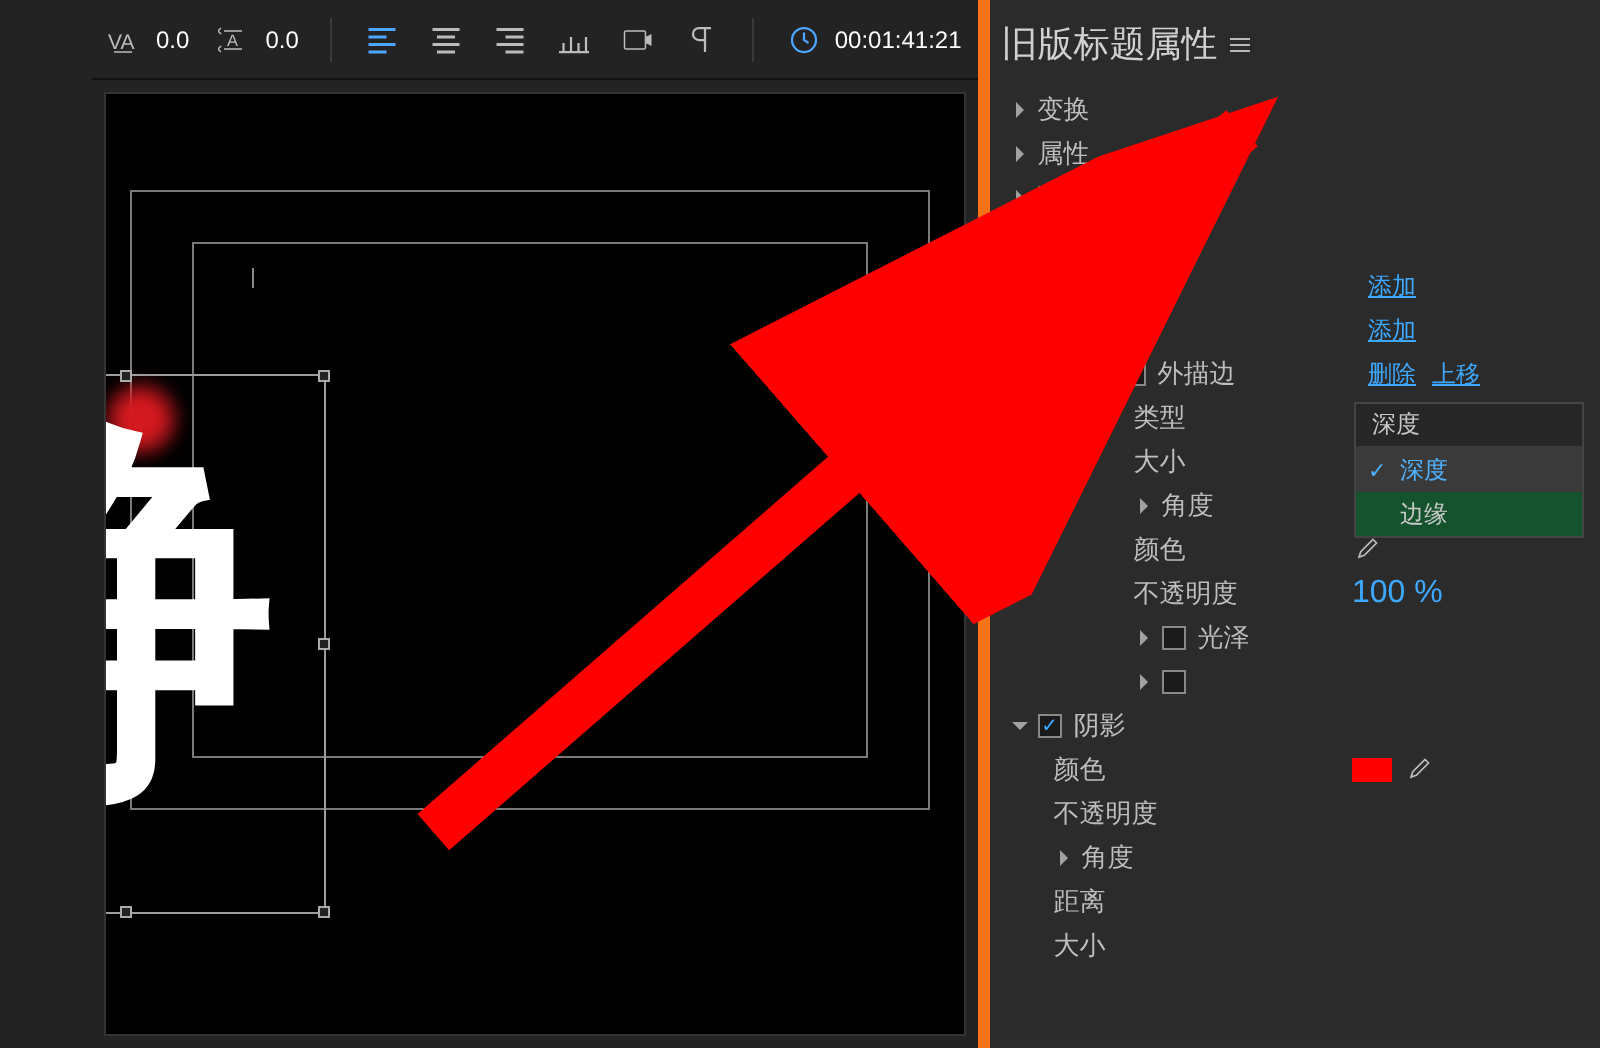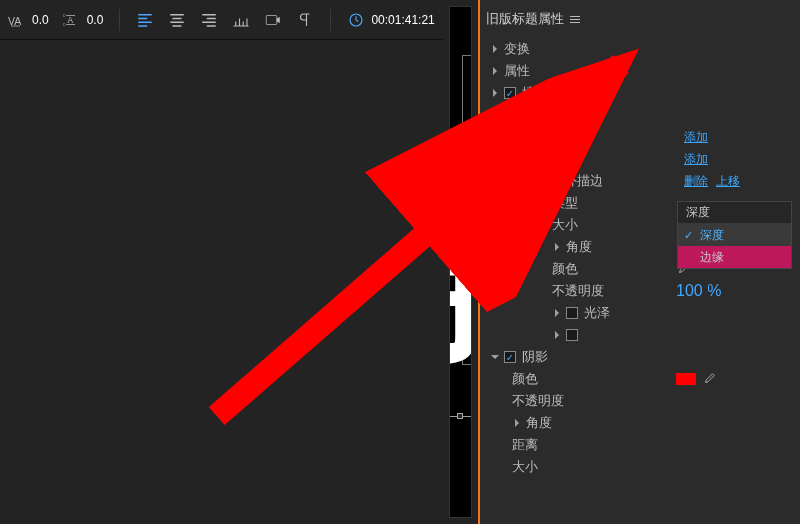--- a/index.html
+++ b/index.html
@@ -1,47 +1,47 @@
 <!DOCTYPE html>
 <html><head>
 <meta charset="utf-8">
 <style>
 * { margin: 0; padding: 0; box-sizing: border-box; font-family: "Microsoft YaHei", sans-serif; }
 body { background: #232323; color: #a0a0a0; width: 800px; height: 524px; overflow: hidden; position: relative; }
 .main { display: flex; height: 100%; }
-.left { flex: 1; display: flex; flex-direction: row; border-right: 2px solid #f97316; }
+.left { flex: 1; display: flex; flex-direction: column; border-right: 6px solid #f97316; padding-left: 46px; }
 .toolbar { height: 40px; display: flex; align-items: center; gap: 14px; padding: 0 8px; border-bottom: 1px solid #111; font-size: 12px; }
 .tool-group { display: flex; align-items: center; gap: 6px; }
 .tool-sep { width: 1px; height: 22px; background: #3a3a3a; margin: 0 2px; }
 .blue { color: #ffffff; }
 .ico { width: 18px; height: 18px; fill: #bcbcbc; display: block; }
 .canvas { flex: 1; background: #000; position: relative; margin: 6px; border: 1px solid #333; overflow: hidden; }
 .title-frame { position: absolute; left: 12px; top: 48px; width: 400px; height: 310px; border: 1px solid #7a7a7a; }
 .title-frame-inner { position: absolute; left: 30px; top: 25px; right: 30px; bottom: 25px; border: 1px solid #7a7a7a; }
 .midline { position: absolute; right: -6px; top: 50%; width: 12px; height: 1px; background: #888; }
 .tmark { position: absolute; width: 1px; height: 10px; background: #888; top: 38px; left: 60px; }
 .sel-box { position: absolute; left: -90px; top: 140px; width: 200px; height: 270px; border: 1px solid #9c9c9c; }
 .sel-handle { position: absolute; width: 6px; height: 6px; background: #222; border: 1px solid #aaa; }
 .big-text { position: absolute; left: -115px; top: 160px; font-size: 200px; font-weight: 900; color: #fff; letter-spacing: -10px; line-height: 1; white-space: nowrap; }
 .red-smudge { position: absolute; left: -5px; top: 140px; width: 45px; height: 45px; background: radial-gradient(circle,#d4181f 30%, transparent 70%); filter: blur(3px); }
 .arrow { position: absolute; left: 150px; top: 150px; transform: rotate(-27deg); pointer-events:none; }
 .cursor { position: absolute; left: 730px; top: 239px; }
 .panel { width: 320px; background: #2b2b2b; padding: 10px 4px 0 6px; font-size: 13px; overflow: hidden; }
-.panel-title { display: flex; align-items: center; gap: 6px; padding-bottom: 10px; font-size: 13px; color: #d0d0d0; }
+.panel-title { display: flex; align-items: center; gap: 6px; padding-bottom: 10px; font-size: 18px; color: #d0d0d0; }
 .row { display: flex; align-items: center; height: 22px; padding-left: 4px; }
 .indent1 { padding-left: 26px; }
 .indent2 { padding-left: 46px; }
 .indent3 { padding-left: 66px; }
 .twisty { width: 10px; display: inline-flex; justify-content: center; margin-right: 4px; color: #a0a0a0; cursor: pointer; }
 .twisty svg { width: 8px; height: 8px; fill: #a0a0a0; }
 .cb { width: 12px; height: 12px; border: 1px solid #888; margin-right: 6px; display: inline-flex; align-items: center; justify-content: center; background: #1a1a1a; font-size: 10px; color: #3ea8ff; cursor: pointer; }
 .label { flex: 1; color: #bdbdbd; }
 .link { color: #3ea8ff; text-decoration: underline; margin-left: 8px; cursor: pointer; font-size: 12px; }
 .val { color: #3ea8ff; font-size: 16px; }
-.dropdown { position: absolute; right: 8px; top: 201px; width: 115px; background: #be185d; border: 1px solid #444; font-size: 12px; z-index: 50; }
+.dropdown { position: absolute; right: 8px; top: 201px; width: 115px; background: #14532d; border: 1px solid #444; font-size: 12px; z-index: 50; }
 .dropdown-head { height: 22px; display:flex; align-items:center; padding:0 8px; color:#c8c8c8; background:#262626; border-bottom:1px solid #3a3a3a; }
 .dropdown-item { height: 22px; display: flex; align-items: center; padding: 0 8px 0 22px; color: #c8c8c8; position: relative; cursor: pointer; }
 .dropdown-item.sel { background: #3a3a3a; color: #4fb3ff; }
 .check { position: absolute; left: 6px; font-size: 11px; color: #4fb3ff; }
 .swatch { width: 20px; height: 12px; display:inline-block; margin-right:6px; }
 .eyedrop { width: 14px; height: 14px; }
 .value-col { display:flex; align-items:center; min-width:120px; justify-content:flex-start; }
 .ham { display:inline-flex; flex-direction:column; gap:2px; }
 .ham span{ width:10px; height:1px; background:#bbb; display:block;}
 </style>

